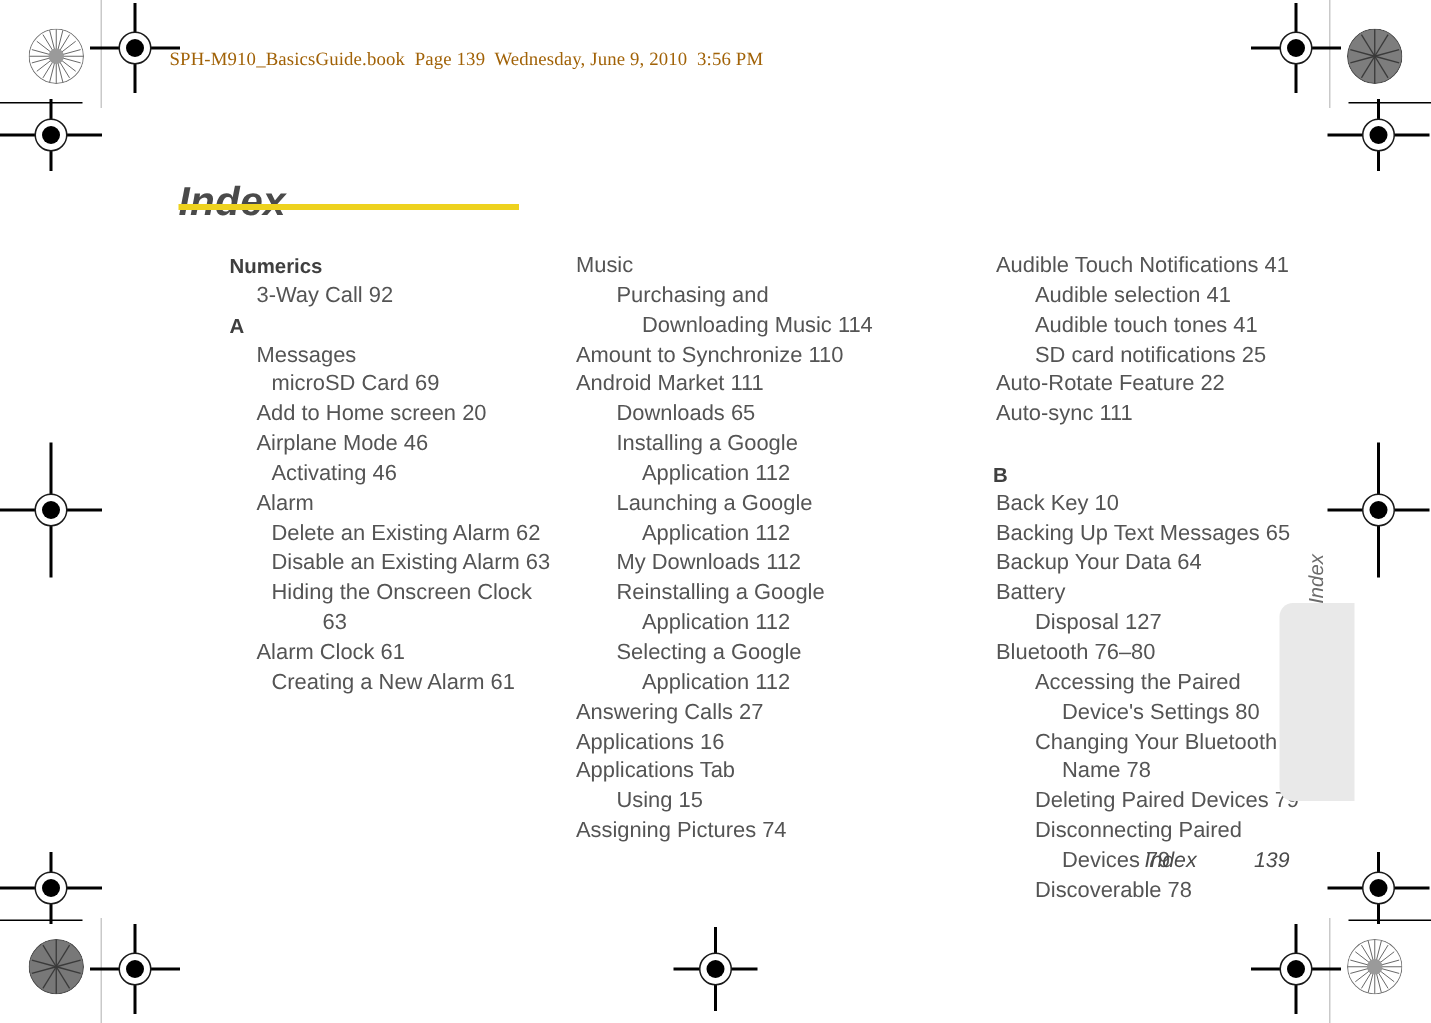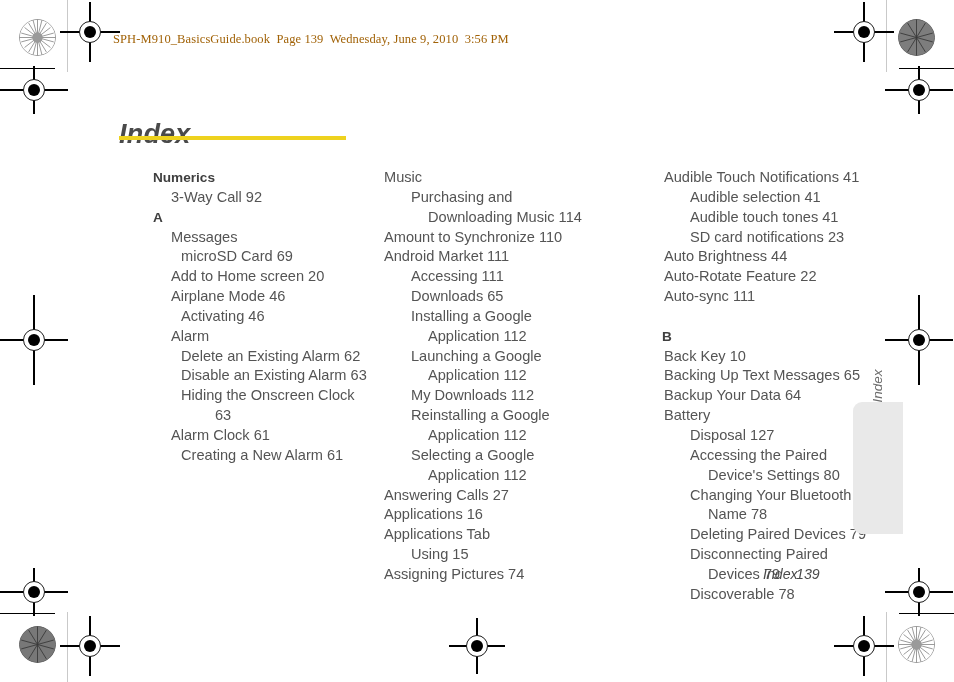--- a/index.html
+++ b/index.html
@@ -171,21 +171,21 @@
 
   
   .footer {
     position: absolute;
     top: 566px;
     font-size: 14.2px;
     font-style: italic;
     color: #4a4a4a;
   }
   .footer-label { left: 763px; }
-  .footer-page  { left: 796px; }
+  .footer-page  { left: 836px; }
 </style>
 </head>
 <body>
 
 <div class="marks">
 
   <div class="starburst" style="left:19px; top:19px; width:37px; height:37px;">
     <svg width="37" height="37" viewBox="0 0 100 100">
       <circle cx="50" cy="50" r="49" fill="#ffffff"></circle>
       <g stroke="#555555" stroke-width="1.6">
@@ -387,48 +387,47 @@
       <div class="entry-l2">Disable an Existing Alarm 63</div>
       <div class="entry-l2">Hiding the Onscreen Clock<span class="cont">63</span></div>
       <div class="entry-l1">Alarm Clock 61</div>
       <div class="entry-l2">Creating a New Alarm 61</div>
     </div>
   <div class="col col-2">
       <div class="entry-l1">Music</div>
       <div class="entry-l2">Purchasing and<span class="cont">Downloading Music 114</span></div>
       <div class="entry-l1">Amount to Synchronize 110</div>
       <div class="entry-l1">Android Market 111</div>
-      <div class="entry-l2">Accessing 111</div>
       <div class="entry-l2">Downloads 65</div>
       <div class="entry-l2">Installing a Google<span class="cont">Application 112</span></div>
       <div class="entry-l2">Launching a Google<span class="cont">Application 112</span></div>
       <div class="entry-l2">My Downloads 112</div>
       <div class="entry-l2">Reinstalling a Google<span class="cont">Application 112</span></div>
       <div class="entry-l2">Selecting a Google<span class="cont">Application 112</span></div>
       <div class="entry-l1">Answering Calls 27</div>
       <div class="entry-l1">Applications 16</div>
       <div class="entry-l1">Applications Tab</div>
       <div class="entry-l2">Using 15</div>
       <div class="entry-l1">Assigning Pictures 74</div>
     </div>
   <div class="col col-3">
       <div class="entry-l1">Audible Touch Notifications 41</div>
       <div class="entry-l2">Audible selection 41</div>
       <div class="entry-l2">Audible touch tones 41</div>
-      <div class="entry-l2">SD card notifications 23</div>
-      <div class="entry-l1">Auto Brightness 44</div>
+      <div class="entry-l2">SD card notifications 25</div>
       <div class="entry-l1">Auto-Rotate Feature 22</div>
       <div class="entry-l1">Auto-sync 111</div>
       <div class="spacer"></div>
       <div class="sec-head">B</div>
       <div class="entry-l1">Back Key 10</div>
       <div class="entry-l1">Backing Up Text Messages 65</div>
       <div class="entry-l1">Backup Your Data 64</div>
       <div class="entry-l1">Battery</div>
       <div class="entry-l2">Disposal 127</div>
+      <div class="entry-l1">Bluetooth 76–80</div>
       <div class="entry-l2">Accessing the Paired<span class="cont">Device's Settings 80</span></div>
       <div class="entry-l2">Changing Your Bluetooth<span class="cont">Name 78</span></div>
       <div class="entry-l2">Deleting Paired Devices 79</div>
       <div class="entry-l2">Disconnecting Paired<span class="cont">Devices 79</span></div>
       <div class="entry-l2">Discoverable 78</div>
     </div>
 </div>
 
 <div class="side-tab">
   <div class="side-tab-label">Index</div>

